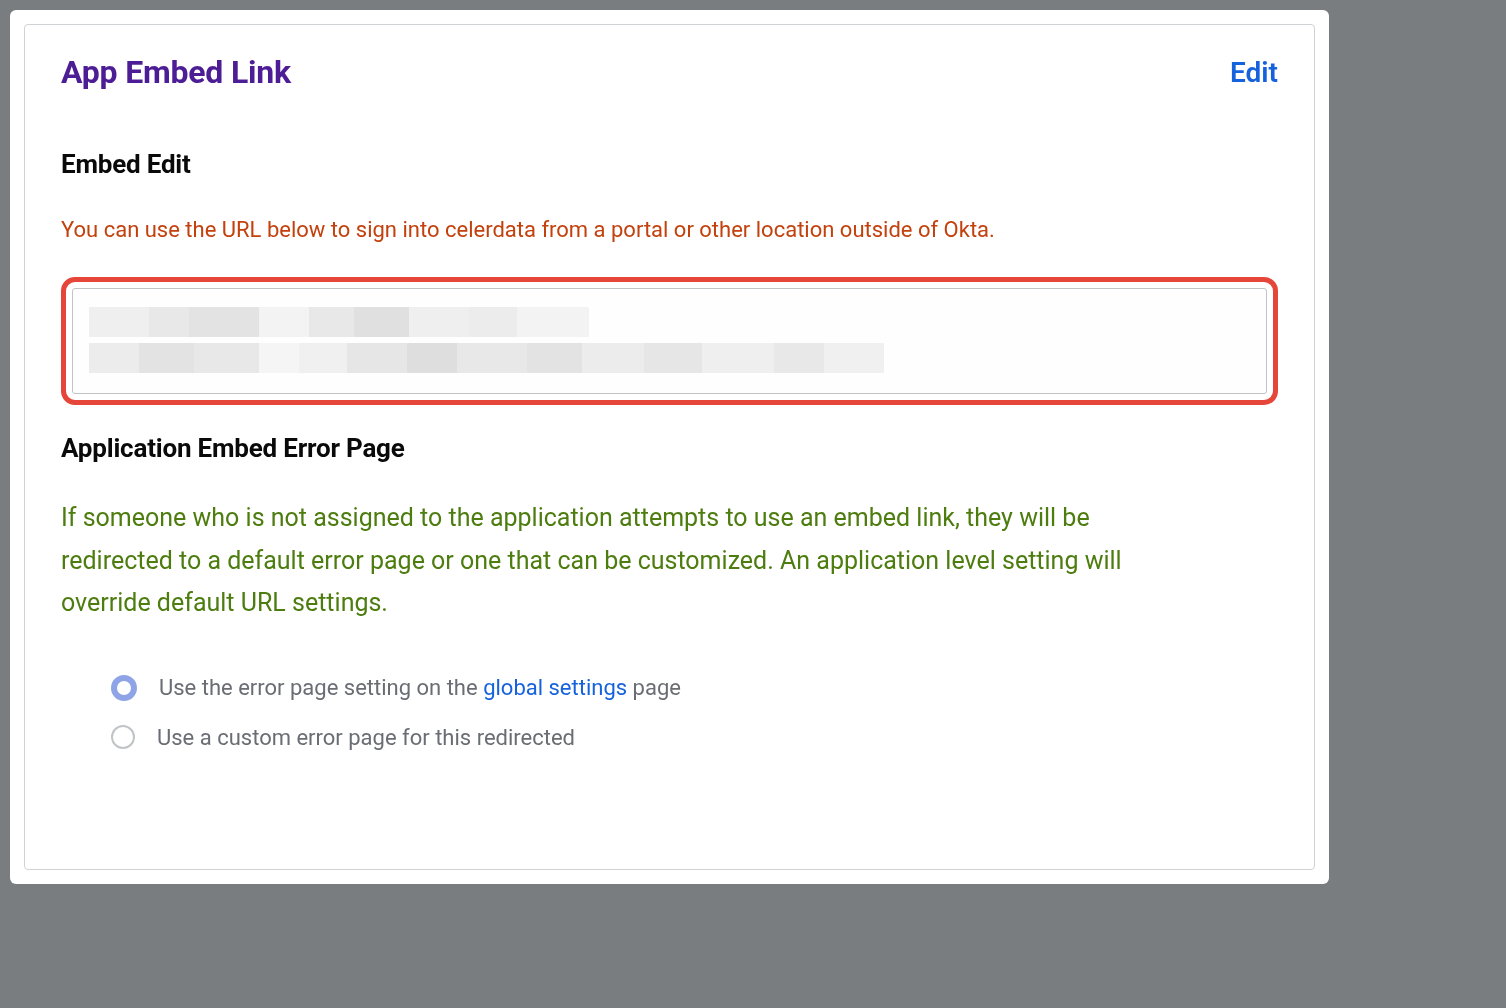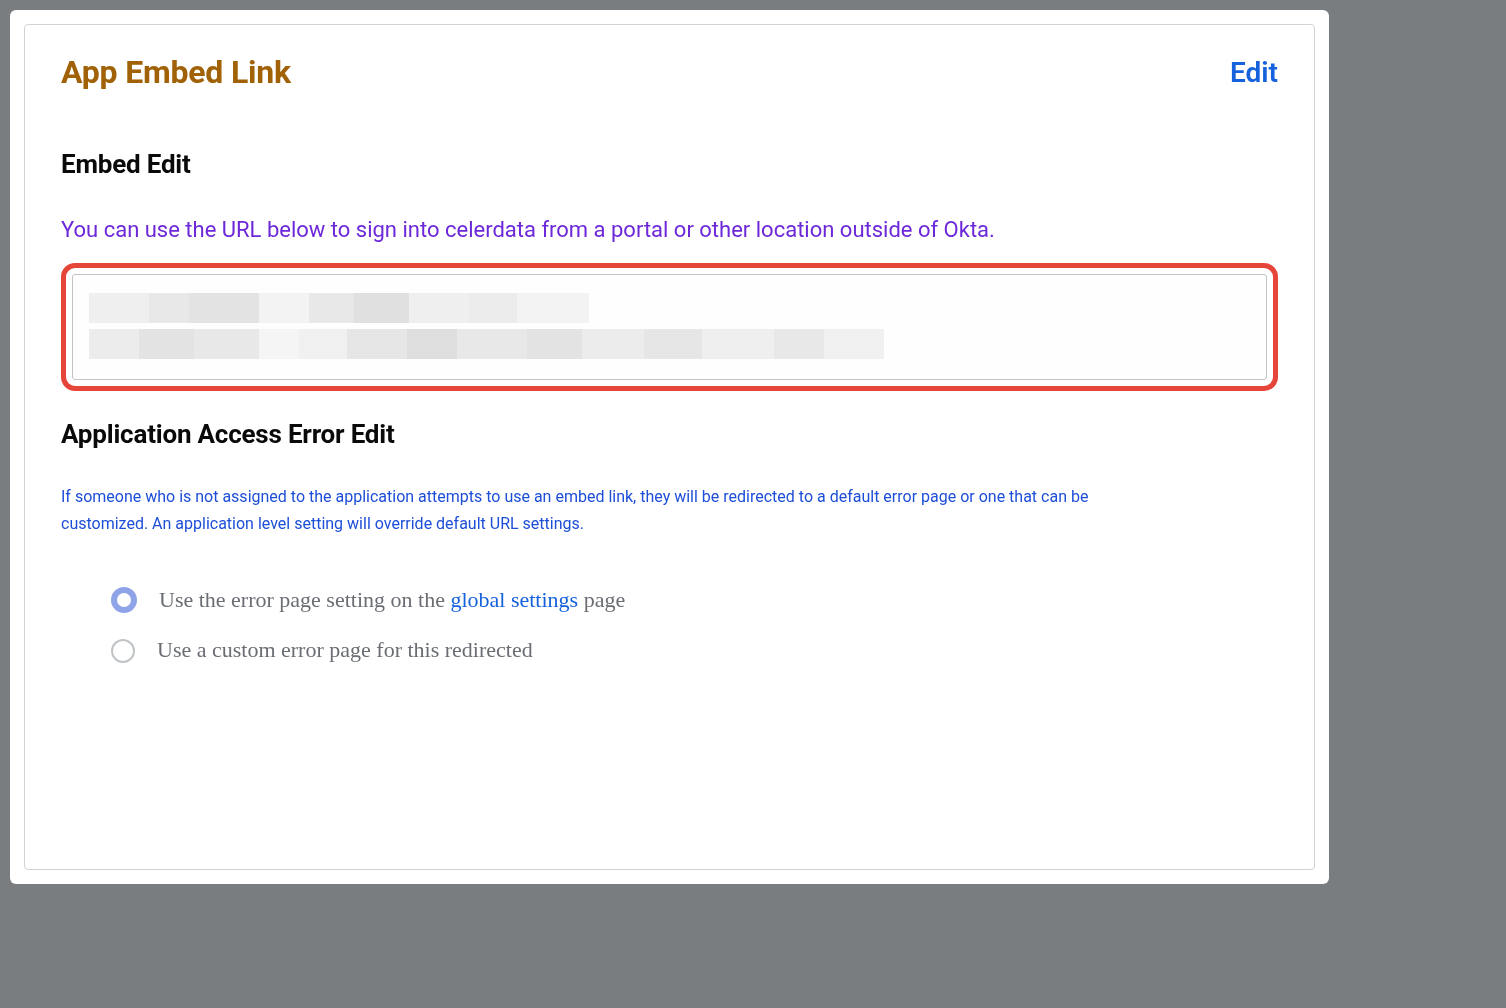--- a/index.html
+++ b/index.html
@@ -28,41 +28,41 @@
     }
     .panel-header {
       display: flex;
       justify-content: space-between;
       align-items: center;
       margin-bottom: 58px;
     }
     .panel-title {
       font-size: 32px;
       font-weight: 700;
-      color: #a16207;
+      color: #4c1d95;
       letter-spacing: -0.2px;
     }
     .edit-link {
       font-size: 28px;
       font-weight: 600;
       color: #1662dd;
       cursor: pointer;
     }
     .section-heading {
       font-size: 26px;
       font-weight: 700;
       color: #0a0a0a;
       margin-bottom: 34px;
       letter-spacing: -0.2px;
     }
     .section-desc {
       font-size: 22px;
-      color: #6d28d9;
+      color: #c2410c;
       line-height: 1.55;
-      margin-bottom: 16px;
+      margin-bottom: 30px;
     }
     .highlight-wrap {
       border: 5px solid #e64539;
       border-radius: 14px;
       padding: 6px;
       margin-bottom: 28px;
     }
     .embed-box {
       border: 1px solid #c1c4c7;
       border-radius: 3px;
@@ -85,36 +85,35 @@
     .p3 { background: #e3e3e3; }
     .p4 { background: #f3f3f3; }
     .p5 { background: #ececec; }
     .p6 { background: #e0e0e0; }
     .p7 { background: #f0f0f0; }
     .p8 { background: #e6e6e6; }
     .p9 { background: #dedede; }
     .p10 { background: #f5f5f5; }
 
     .section-desc2 {
-      font-size: 16px;
-      color: #1d4ed8;
+      font-size: 25px;
+      color: #4d7c0f;
       line-height: 1.7;
       margin-bottom: 50px;
       max-width: 1070px;
     }
 
     .radio-group {
       padding-left: 50px;
     }
     .radio-row {
       display: flex;
-      align-items: flex-end;
+      align-items: flex-start;
       margin-bottom: 24px;
       gap: 22px;
-      font-family: Liberation Serif, serif;
     }
     .radio-outer {
       width: 24px;
       height: 24px;
       border-radius: 50%;
       border: 2px solid #c1c4c7;
       display: flex;
       align-items: center;
       justify-content: center;
       flex-shrink: 0;
@@ -172,21 +171,21 @@
             <span class="p3" style="width:55px"></span>
             <span class="p5" style="width:62px"></span>
             <span class="p8" style="width:58px"></span>
             <span class="p2" style="width:72px"></span>
             <span class="p1" style="width:50px"></span>
             <span class="p7" style="width:60px"></span>
         </div>
       </div>
     </div>
 
-    <h2 class="section-heading">Application Access Error Edit</h2>
+    <h2 class="section-heading">Application Embed Error Page</h2>
     <p class="section-desc2">If someone who is not assigned to the application attempts to use an embed link, they will be redirected to a default error page or one that can be customized. An application level setting will override default URL settings.</p>
 
     <div class="radio-group">
 
       <div class="radio-row">
         <div class="radio-outer selected"></div>
         <div class="radio-label">
           <span>Use the error page setting on the </span><span class="inline-link">global settings</span><span> page</span>
         </div>
       </div>

